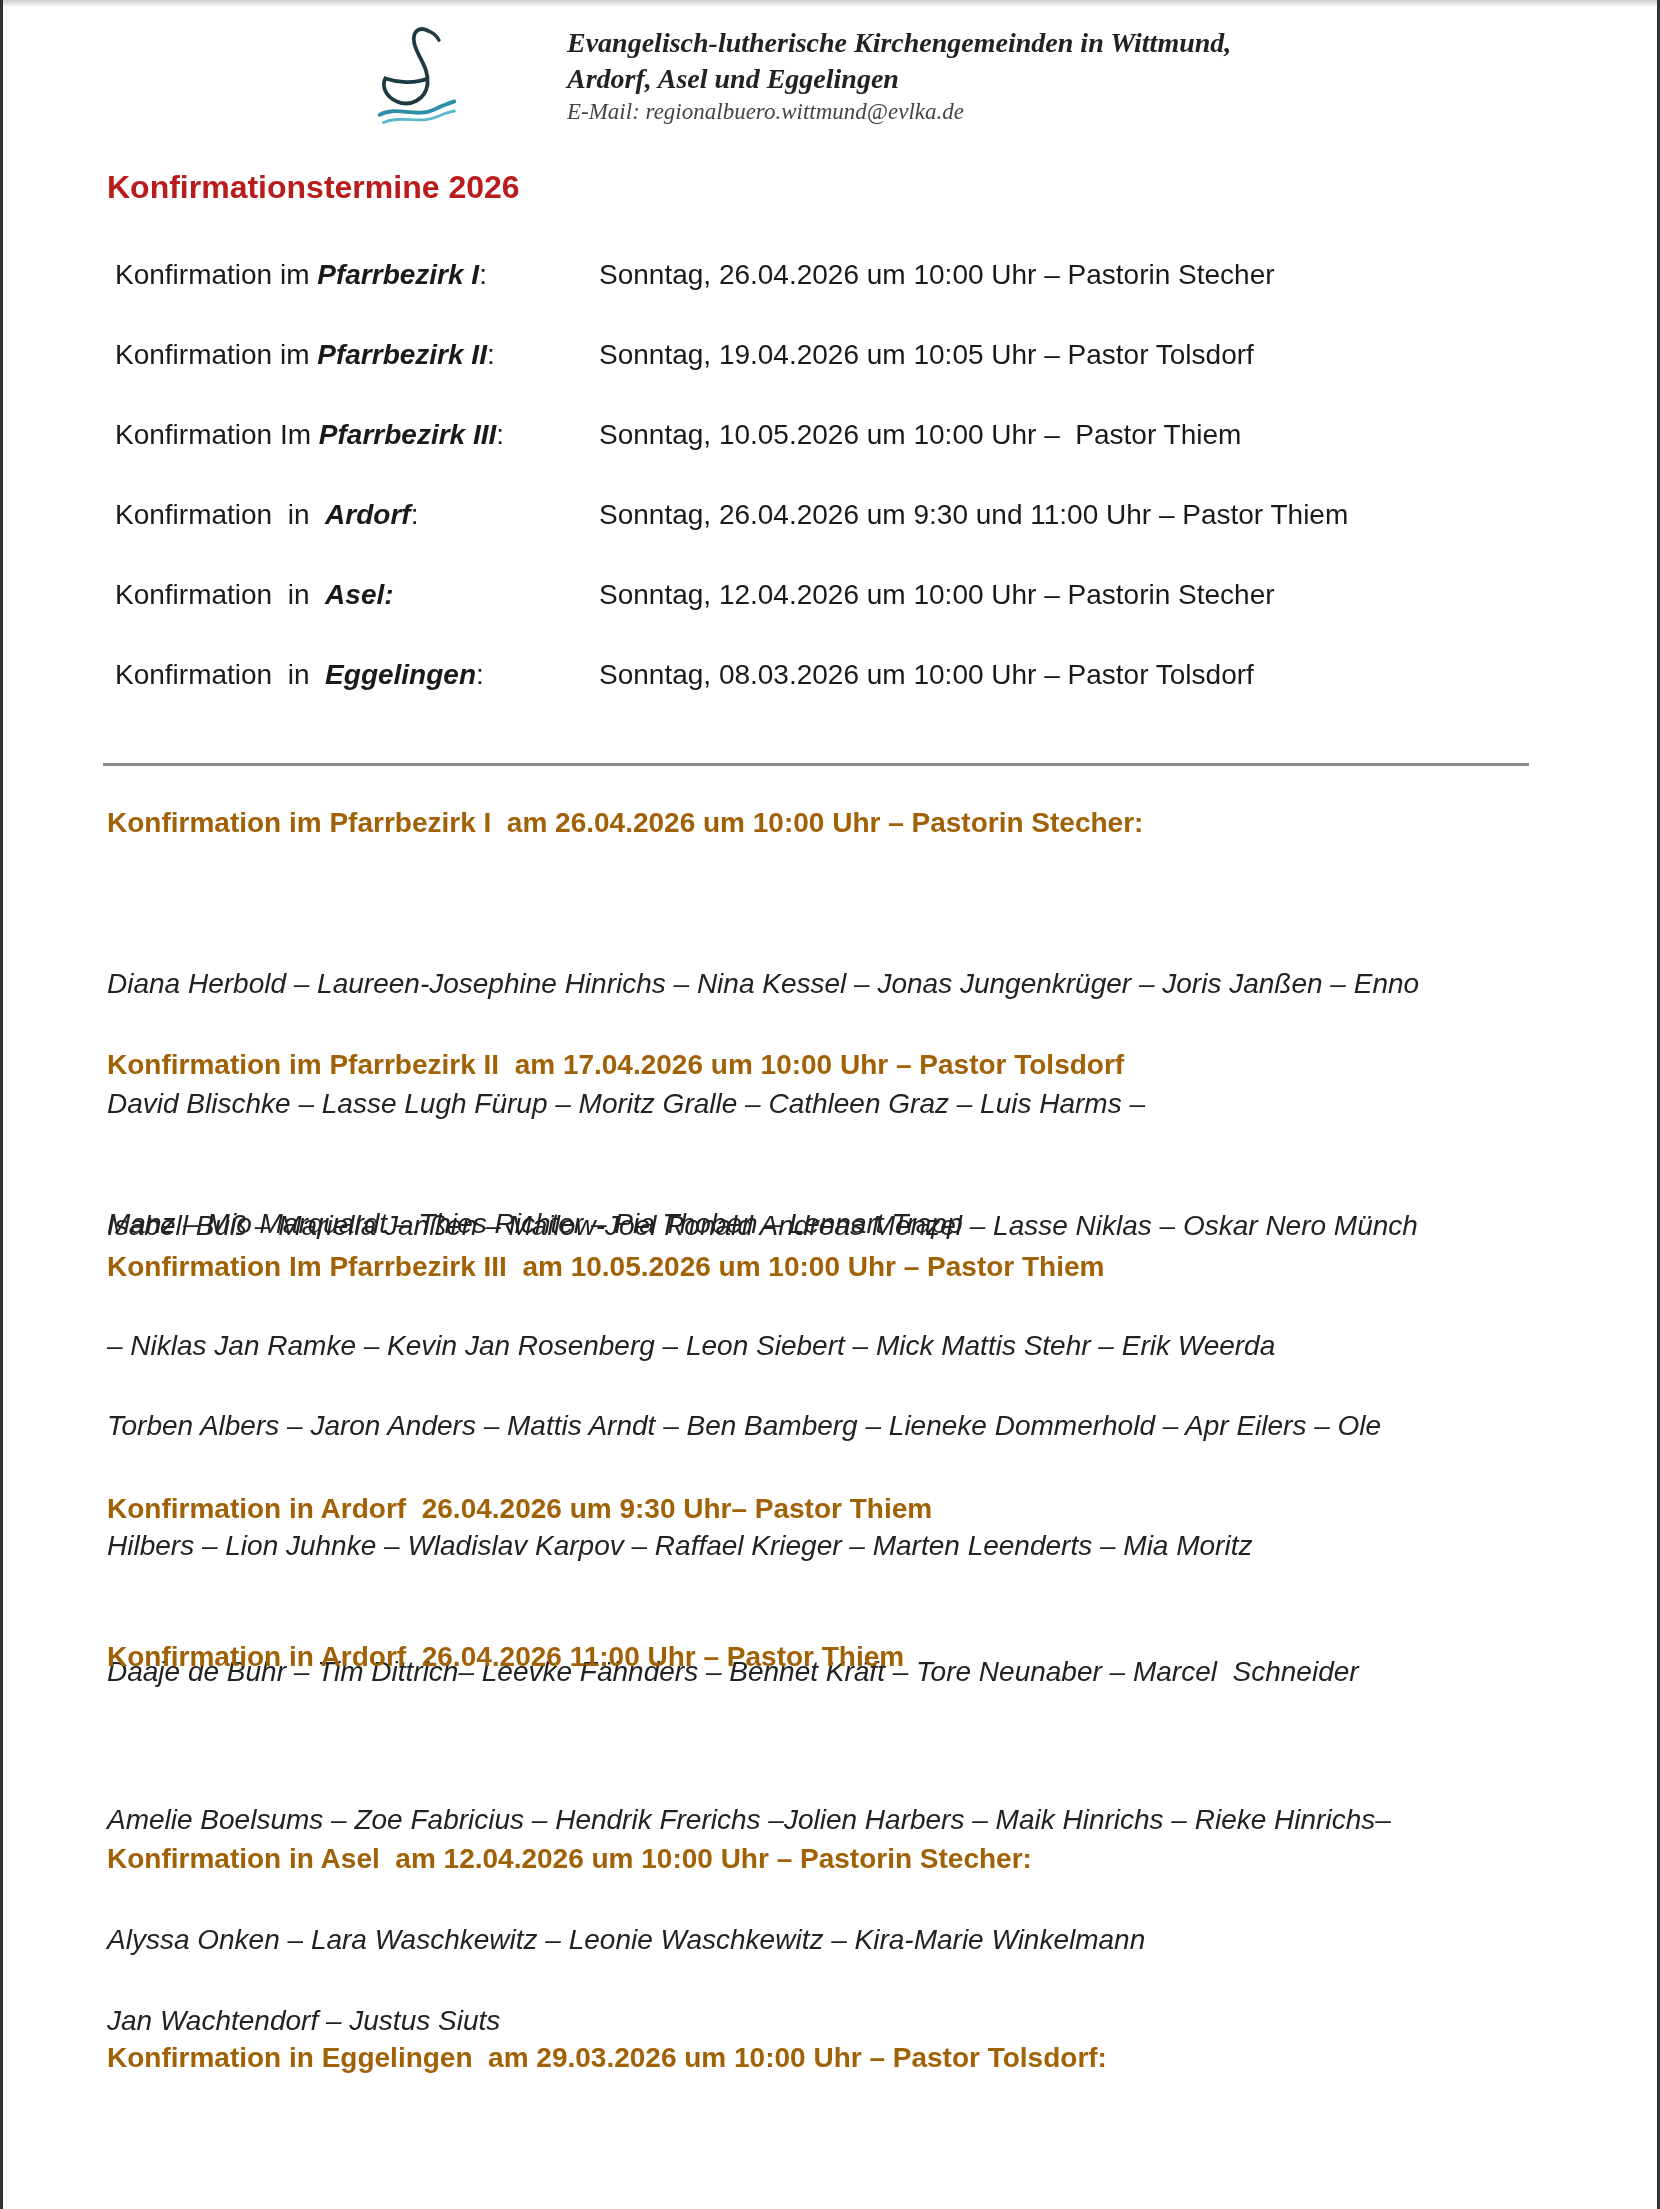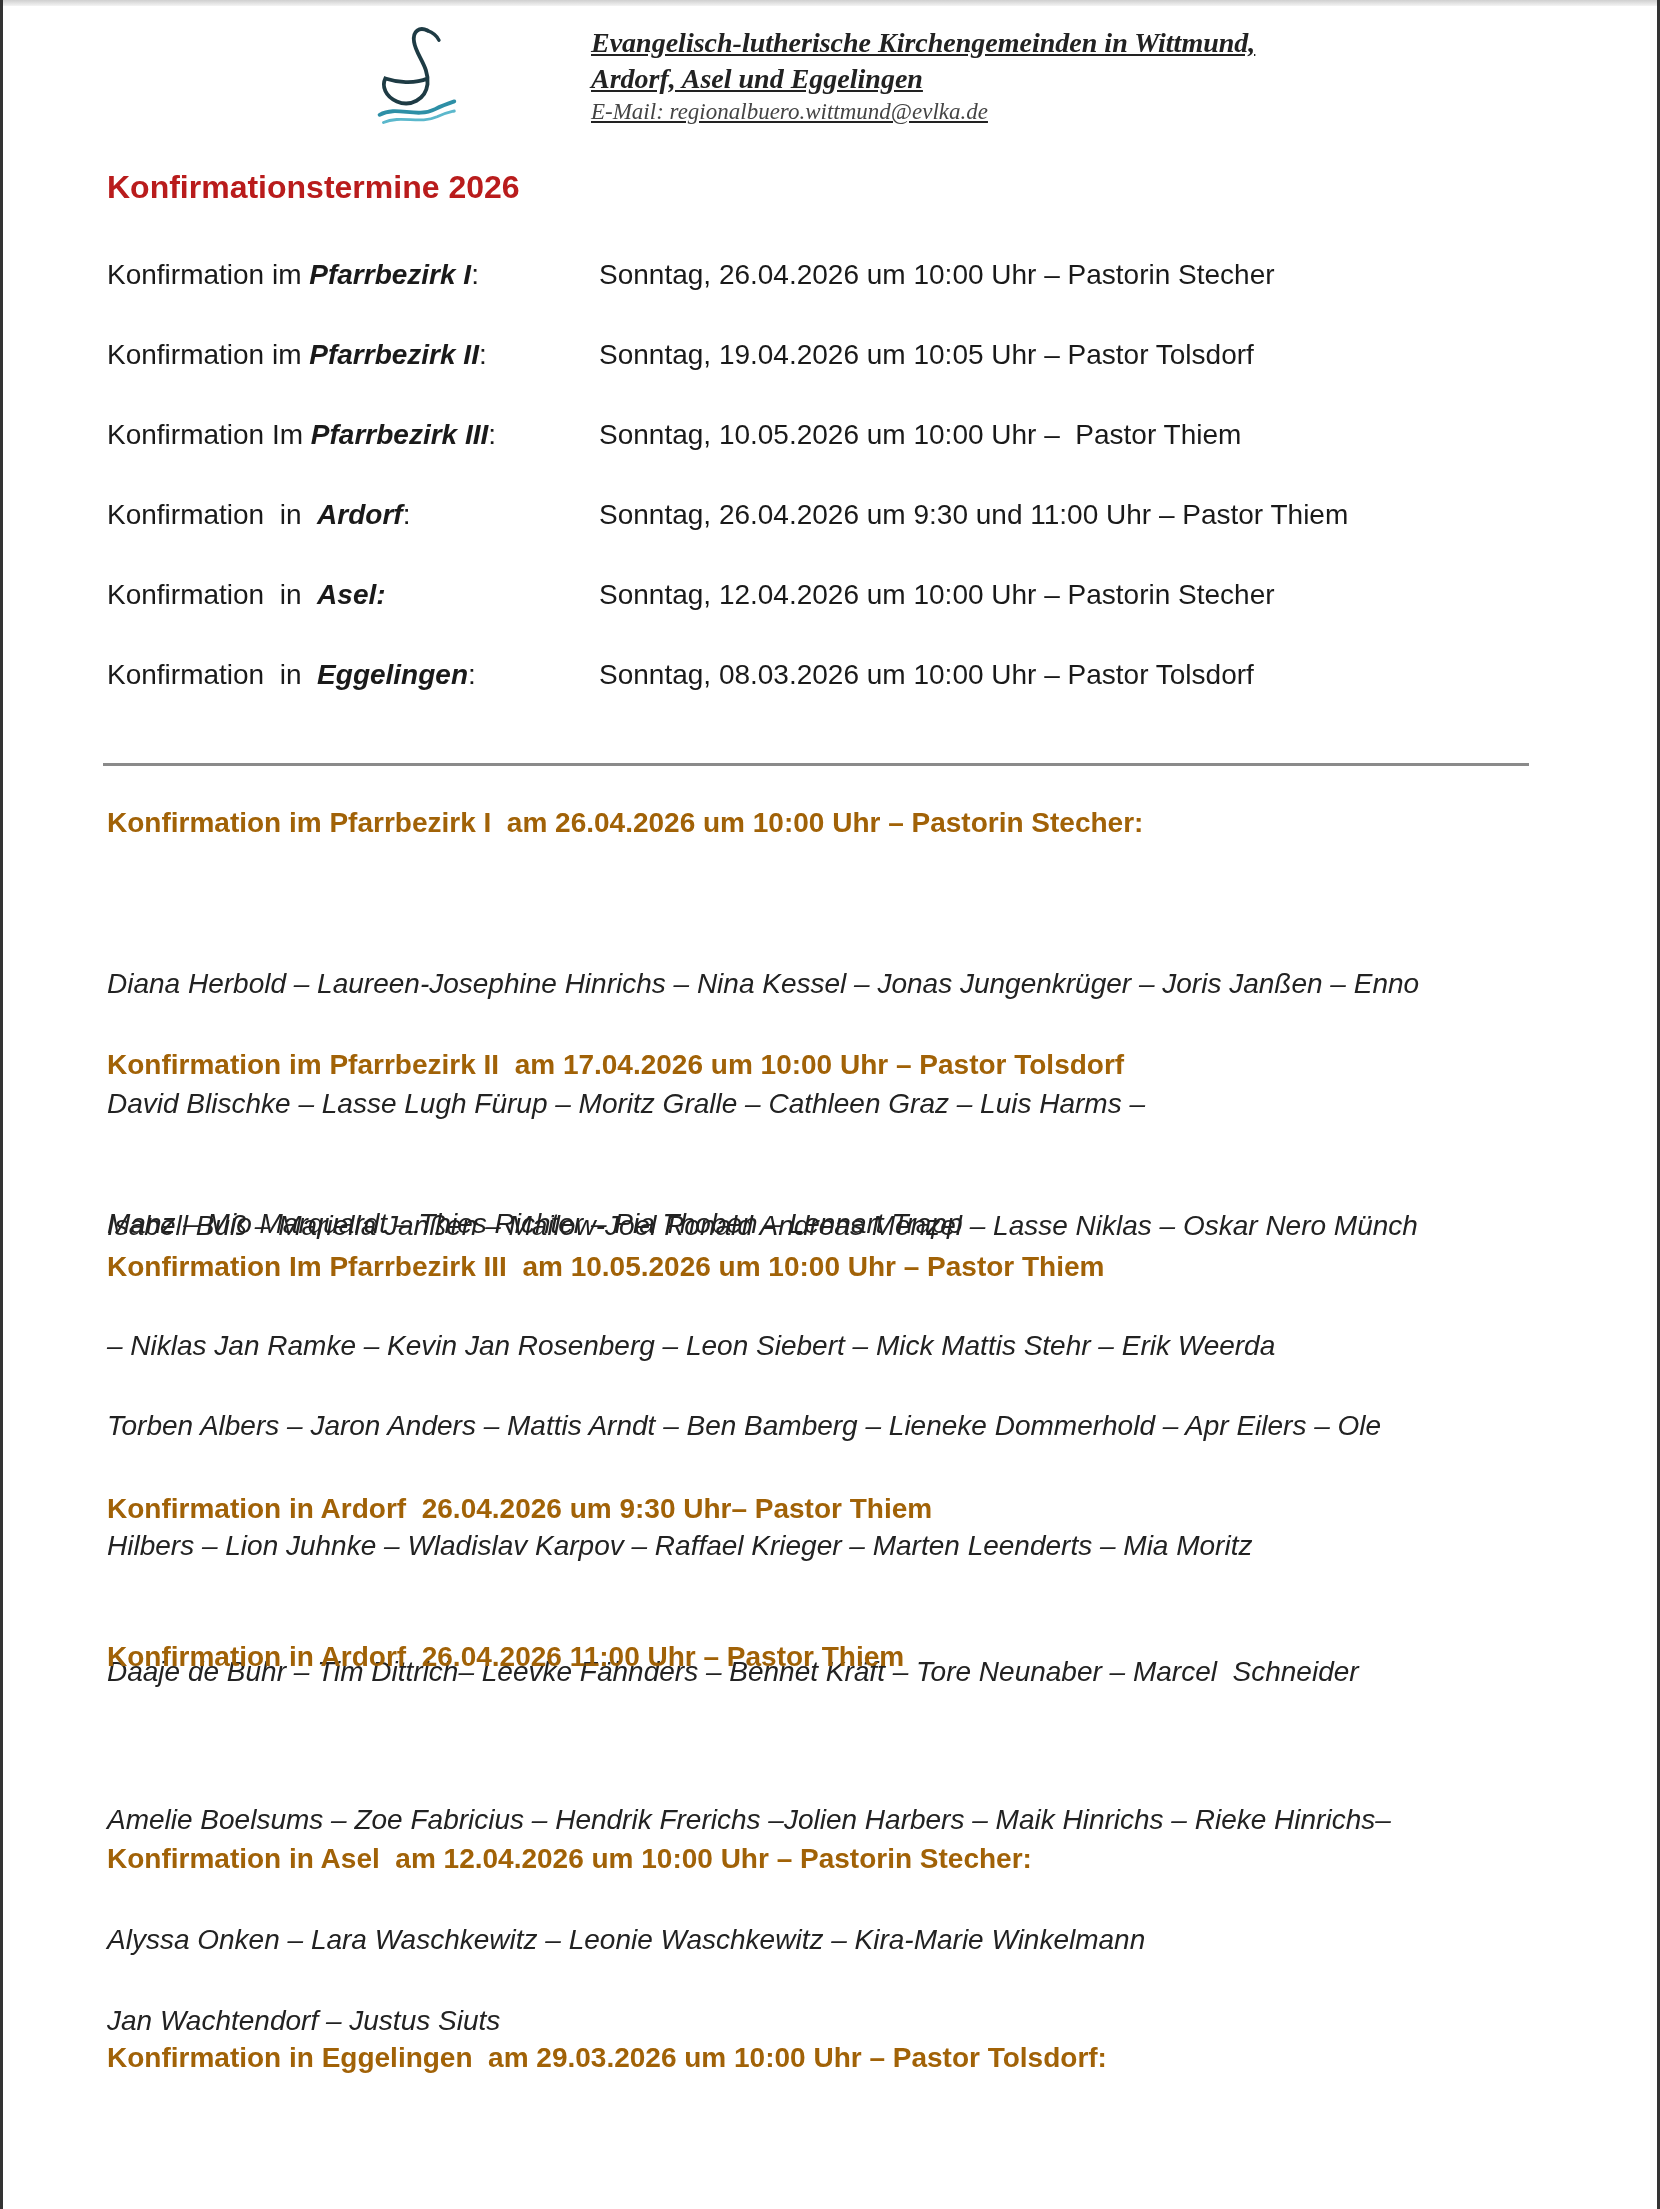--- a/index.html
+++ b/index.html
@@ -17,37 +17,36 @@
     }
     .top-strip {
       position: absolute; left: 0; top: 0; width: 100%; height: 5.8px;
       background: linear-gradient(#cfcfcf, #f4f4f4);
     }
     
     .logo {
       position: absolute; left: 365px; top: 21px; width: 96px; height: 113px;
     }
     .org {
-      position: absolute; left: 588px; top: 25px;
+      position: absolute; left: 564px; top: 25px;
       font-family: "Liberation Serif", "DejaVu Serif", serif;
       font-style: italic; font-weight: bold; font-size: 28px; line-height: 36px;
       color: #222;
-      text-decoration: underline;
     }
     .org .email {
       display: block; font-weight: normal; font-size: 23px; line-height: 29px; color: #444;
     }
     .title {
       position: absolute; left: 104px; top: 169px;
       font-weight: bold; font-size: 32px; color: #b91c1c;
     }
     
     .overview { position: absolute; left: 104px; top: 259px; width: 1441px; }
     .ov-row { position: relative; height: 80px; font-size: 28px; }
-    .ov-label { position: absolute; left: 0; top: 0; white-space: pre; }
+    .ov-label { position: absolute; left: 8px; top: 0; white-space: pre; }
     .ov-label b { font-style: italic; }
     .ov-value { position: absolute; left: 492px; top: 0; white-space: pre; }
     .divider {
       position: absolute; left: 100px; top: 763px; width: 1426px; height: 2.9px;
       background: #8a8a8a;
     }
     
     .sec-head {
       position: absolute; left: 104px; font-weight: bold; font-size: 28px; white-space: pre; color: #a16207;
     }

